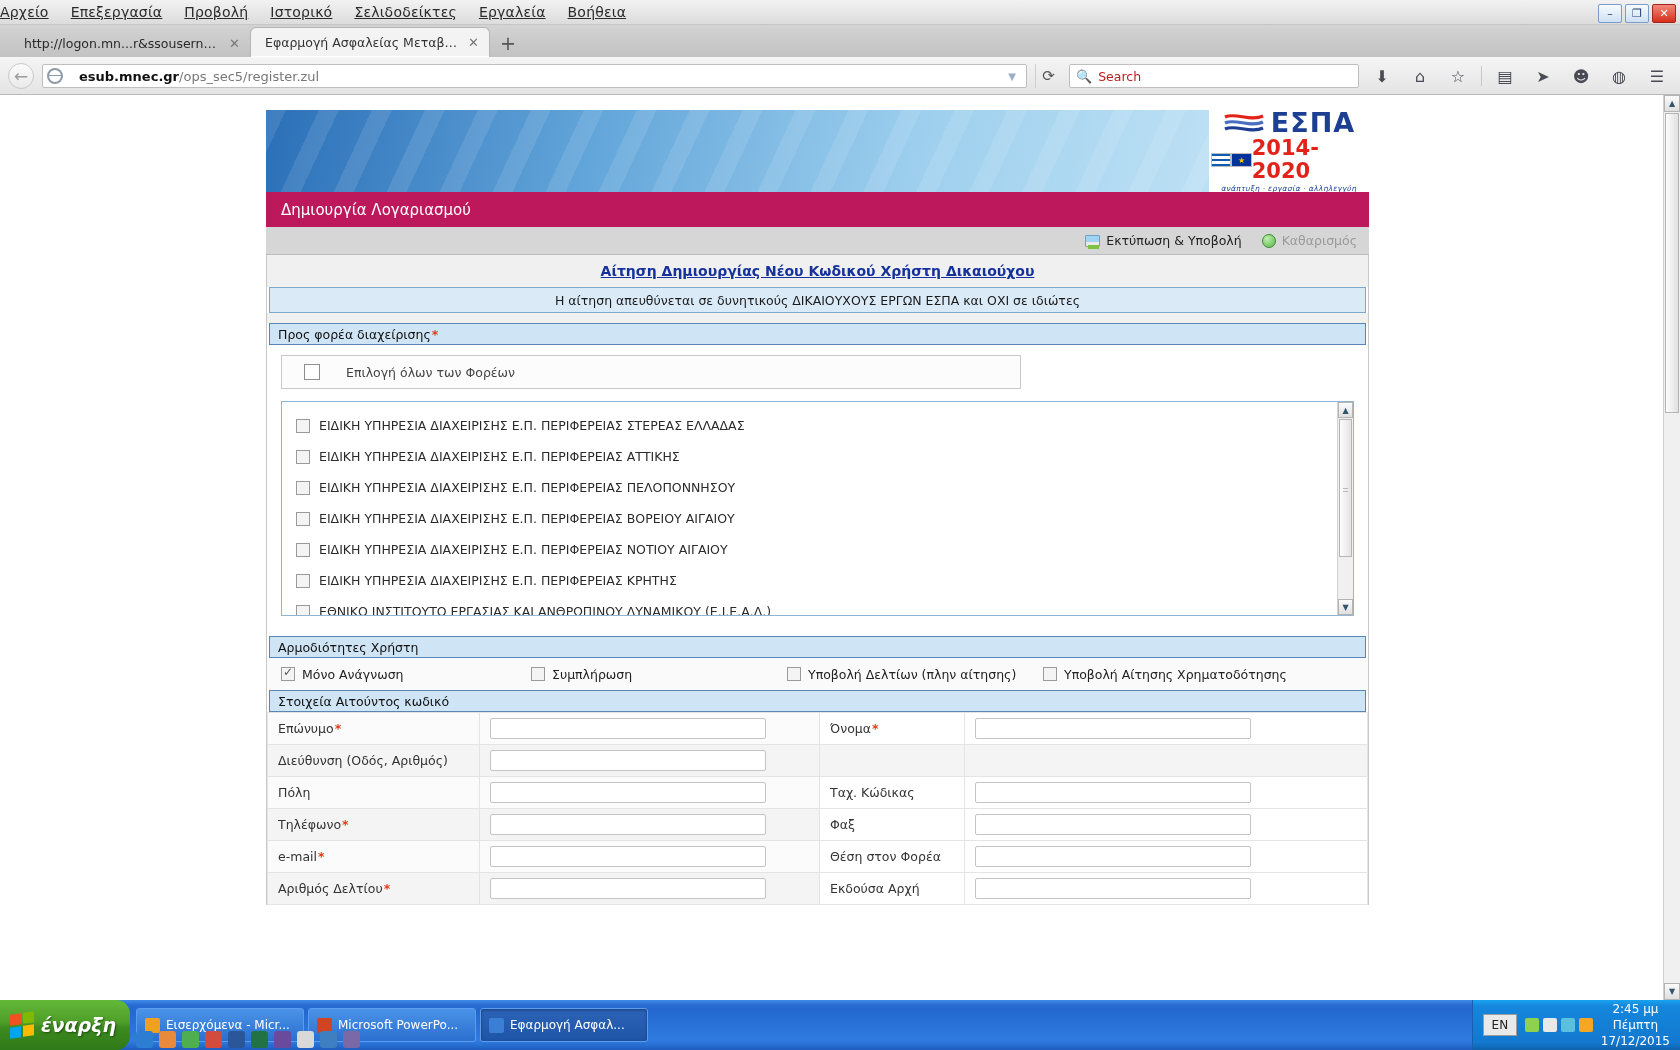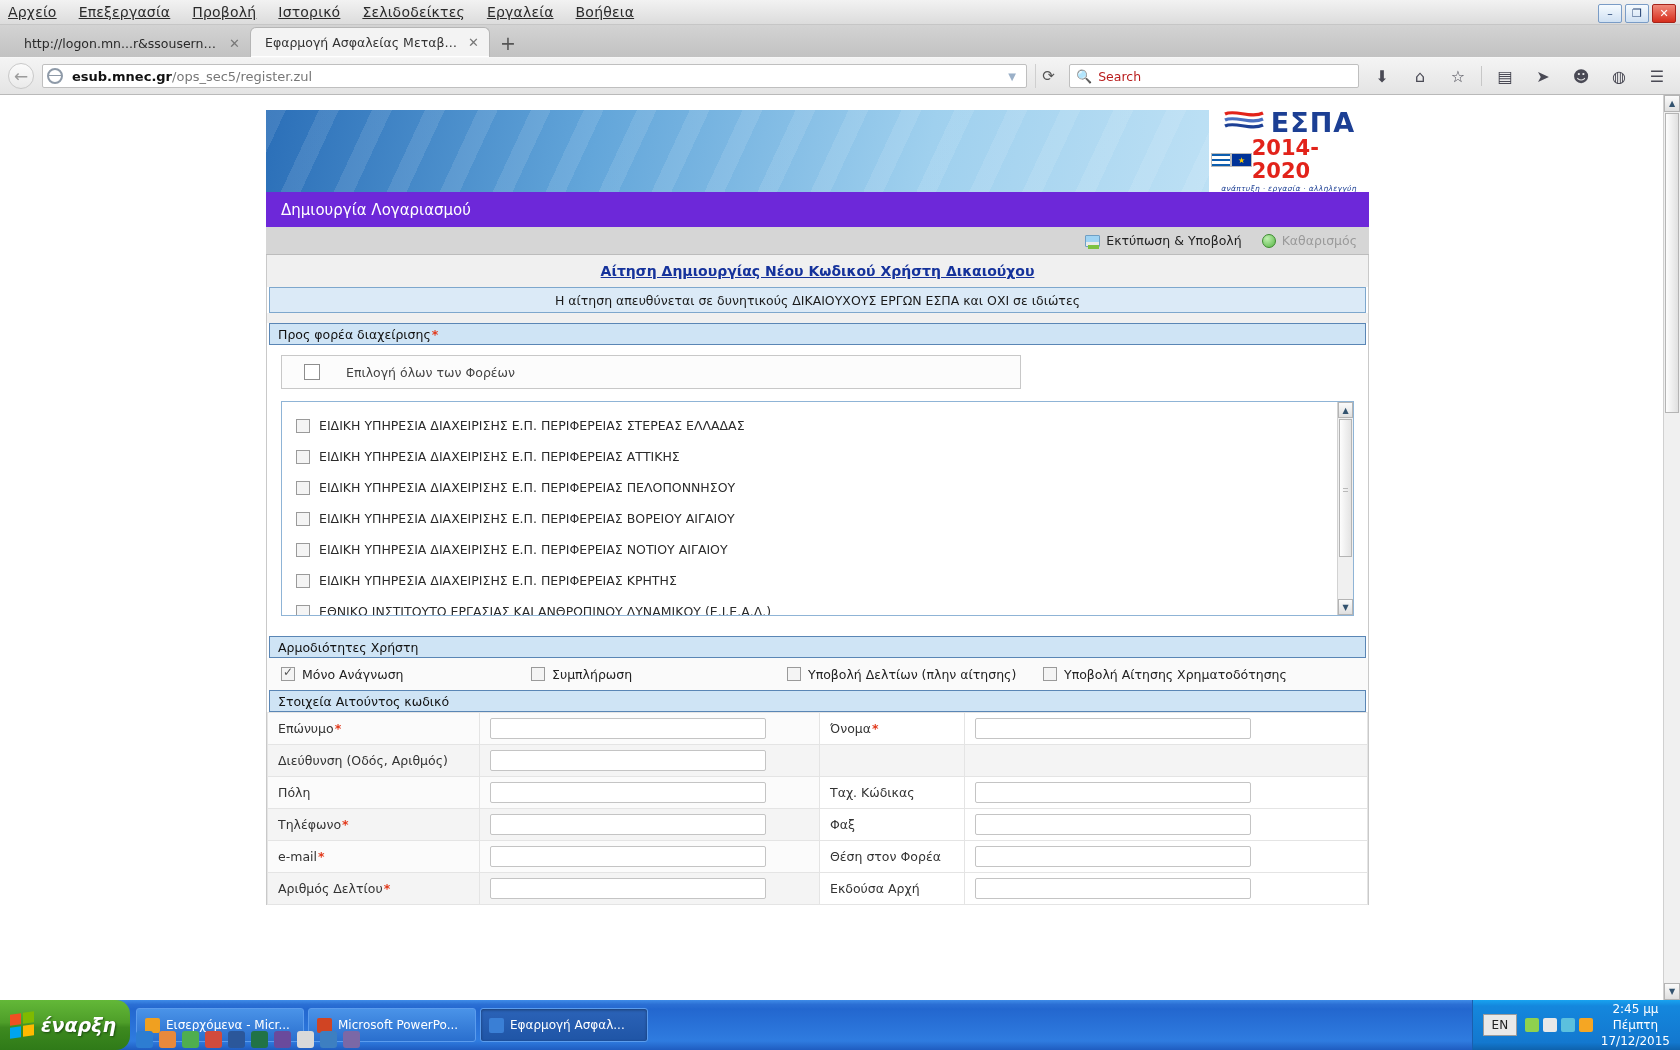--- a/index.html
+++ b/index.html
@@ -11,21 +11,21 @@
     background: #c5c5c5;
   }
   #screen { position: relative; width: 1680px; height: 1050px; background: #d4d0c8; }
 
   
   .ff-window { position:absolute; left:0; top:0; width:1680px; height:1000px; background:#e8e8e8; }
 
   .menubar {
     height: 25px; background: linear-gradient(to bottom,#f2f2f2,#dcdcdc);
     border-bottom: 1px solid #c6c6c6;
-    display: flex; align-items: center; padding-left: 8px; gap: 22px;
+    display: flex; align-items: center; gap: 22px;
     position: relative;
   }
   .menubar .mi { font-size: 14px; color: #2b2b2b; letter-spacing:.2px; }
   .menubar .mi u { text-decoration: underline; }
 
   .wincontrols { position:absolute; right:4px; top:4px; display:flex; gap:3px; }
   .wc { width:24px; height:19px; border:1px solid #7a9cc6; border-radius:2px;
         display:flex; align-items:center; justify-content:center;
         font-size:11px; color:#1d3c6e; background:linear-gradient(to bottom,#f6fbff,#cfe0f2); }
   .wc.close { background:linear-gradient(to bottom,#f08a7a,#d62d1c); color:#fff; border-color:#a5241a; font-weight:bold; }
@@ -41,21 +41,21 @@
   .tab .x { color:#777; font-size:13px; }
   .newtab { font-size:19px; color:#555; margin-left:10px; margin-bottom:3px; }
 
   .navbar { height:38px; background:linear-gradient(to bottom,#f4f4f4,#e4e4e4);
             border-top:1px solid #f7f7f7; border-bottom:1px solid #b9b9b9;
             display:flex; align-items:center; padding:0 8px; gap:8px; }
   .navbtn { width:26px; height:26px; border-radius:50%;
             display:flex; align-items:center; justify-content:center; color:#9a9a9a; font-size:17px; }
   .navbtn.back { border:1px solid #c9c9c9; background:linear-gradient(to bottom,#fbfbfb,#eaeaea); color:#9b9b9b;}
   .urlbox { flex:1; height:24px; background:#fff; border:1px solid #bfbfbf; border-radius:2px;
-            display:flex; align-items:center; padding:0 4px; gap:9px; }
+            display:flex; align-items:center; padding:0 4px; gap:16px; }
   .urlbox .globe { width:16px; height:16px; border-radius:50%; border:2px solid #8e9aa8; position:relative; flex:none;}
   .urlbox .globe:after { content:""; position:absolute; left:-1px; top:5px; width:14px; height:1px; background:#8e9aa8;}
   .urltext { font-size:13px; color:#777; flex:1; }
   .urltext b { color:#111; font-weight:bold; }
   .urldrop { color:#9bb0c8; font-size:10px; padding:0 6px; }
   .reload { width:26px; height:24px; display:flex; align-items:center; justify-content:center;
             border-left:1px solid #cfcfcf; color:#555; font-size:15px;}
   .searchbox { width:290px; height:24px; background:#fff; border:1px solid #bfbfbf; border-radius:2px;
                display:flex; align-items:center; padding:0 6px; gap:6px; }
   .searchbox .mag { font-size:13px; color:#666; }
@@ -70,31 +70,31 @@
 
   .content { position:absolute; left:266px; top:15px; width:1103px; }
 
   .banner { height:82px; background:linear-gradient(100deg,#2b6fb8 0%,#63a6da 30%,#9fd0ee 60%,#cde9f8 100%);
             position:relative; overflow:hidden; }
   .banner:before{content:"";position:absolute;left:0;top:0;right:0;bottom:0;
     background:repeating-linear-gradient(115deg, rgba(255,255,255,.10) 0 18px, rgba(255,255,255,0) 18px 48px);}
   .espa { position:absolute; right:0; top:0; width:160px; height:82px; background:#fff;
           display:flex; flex-direction:column; align-items:center; justify-content:center; padding:4px 2px; }
   .espa .wave { width:42px; height:22px; position:relative; }
-  .espa-row1 { display:flex; align-items:flex-start; gap:6px; }
+  .espa-row1 { display:flex; align-items:center; gap:6px; }
   .espa-word { font-size:27px; font-weight:bold; color:#1c3f94; letter-spacing:1px; line-height:1; }
   .espa-year { font-size:21px; font-weight:bold; color:#e2231a; letter-spacing:0px; line-height:1.05; }
   .espa-row2 { display:flex; align-items:center; margin-top:1px;}
   .flag-gr{width:22px;height:14px;background:
       linear-gradient(to bottom,#0d5eaf 0 20%,#fff 20% 40%,#0d5eaf 40% 60%,#fff 60% 80%,#0d5eaf 80% 100%);border:1px solid #bbb;}
   .flag-eu{width:22px;height:14px;background:#003399;border:1px solid #bbb;position:relative;}
   .flag-eu:after{content:"★";position:absolute;left:50%;top:50%;transform:translate(-50%,-50%);color:#ffcc00;font-size:8px;}
   .espa-tag{font-size:7.5px;color:#1c3f94;letter-spacing:.3px;margin-top:2px;font-style:italic;}
 
-  .titlebar { height:35px; background:#6d28d9; color:#fff; display:flex; align-items:center;
+  .titlebar { height:35px; background:#be185d; color:#fff; display:flex; align-items:center;
               padding-left:15px; font-size:15px; }
 
   .toolbar { height:28px; background:#d6d6d6; display:flex; align-items:center; justify-content:flex-end;
              gap:20px; padding-right:12px; border-bottom:1px solid #bcbcbc;}
   .tbitem { display:flex; align-items:center; gap:6px; font-size:12.5px; color:#222; }
   .tbitem.disabled { color:#9a9a9a; }
   .ico-print{width:15px;height:12px;background:linear-gradient(to bottom,#9fd3f3 0 55%,#eaeaea 55% 100%);
              border:1px solid #6f9fc4;border-radius:1px;position:relative;}
   .ico-print:after{content:"";position:absolute;left:2px;bottom:-3px;width:11px;height:4px;background:#7dc242;}
   .ico-clear{width:14px;height:14px;border-radius:50%;background:radial-gradient(circle at 35% 30%,#bff0b0,#56b544);

